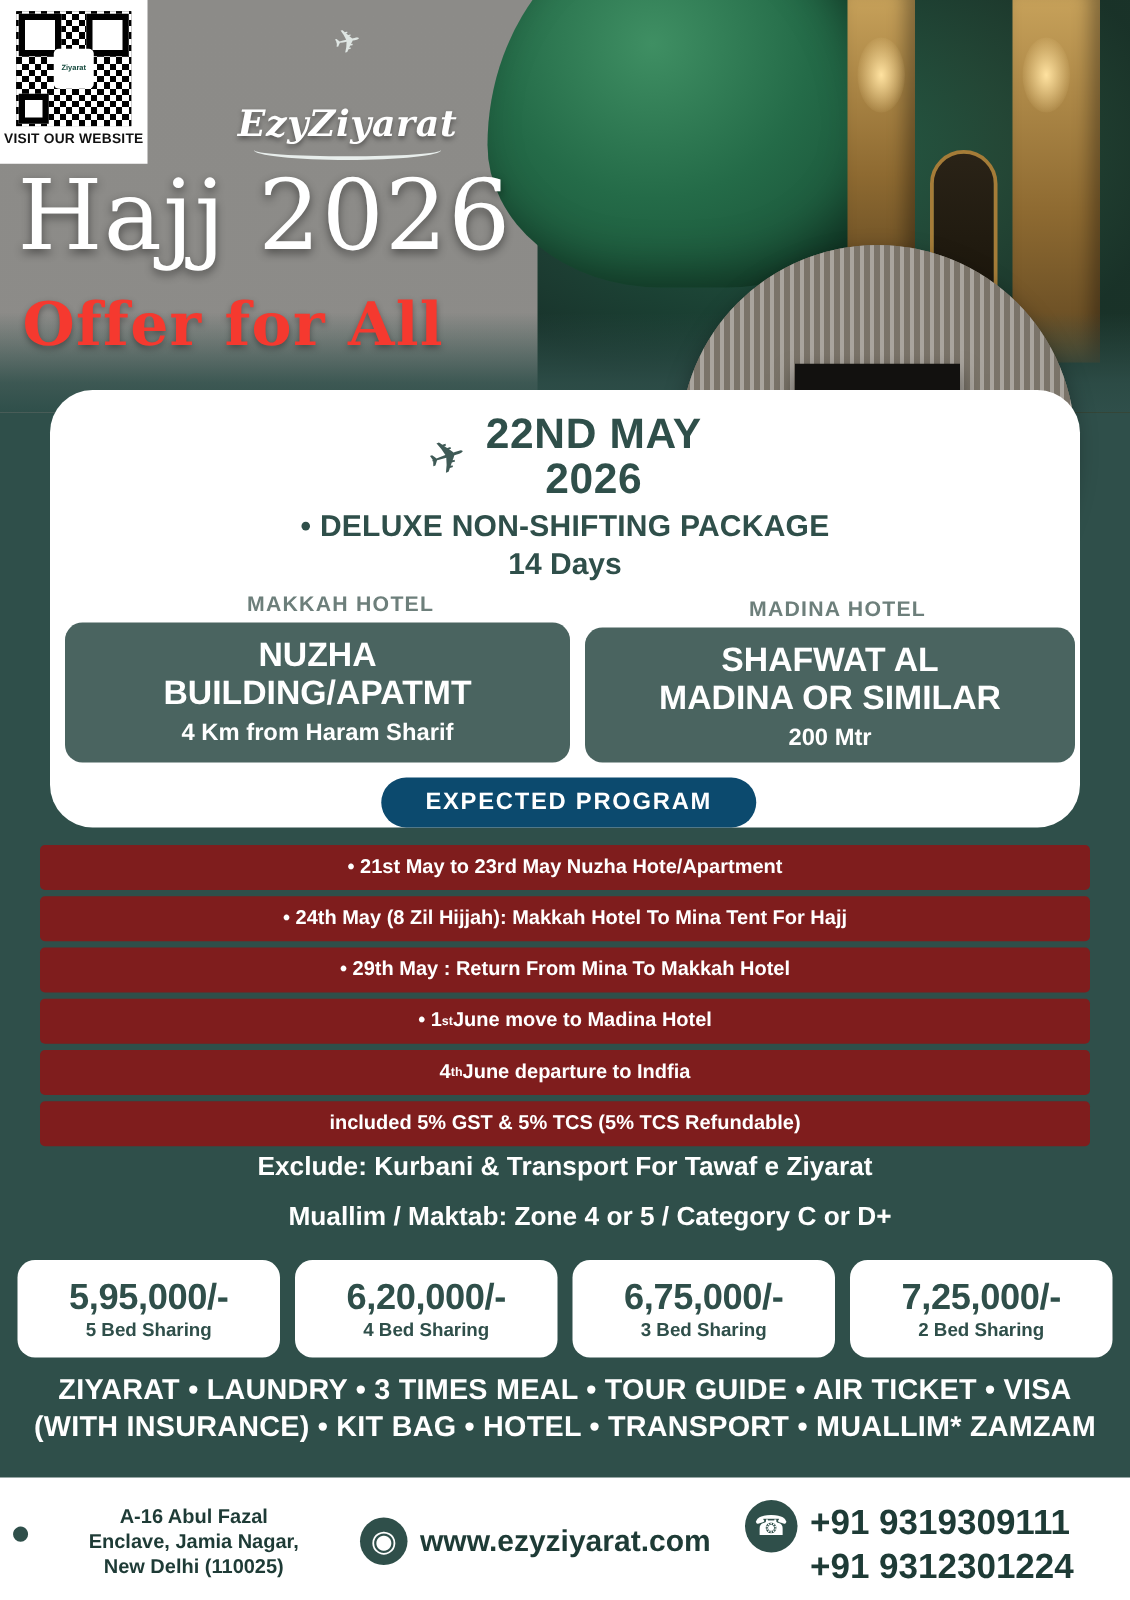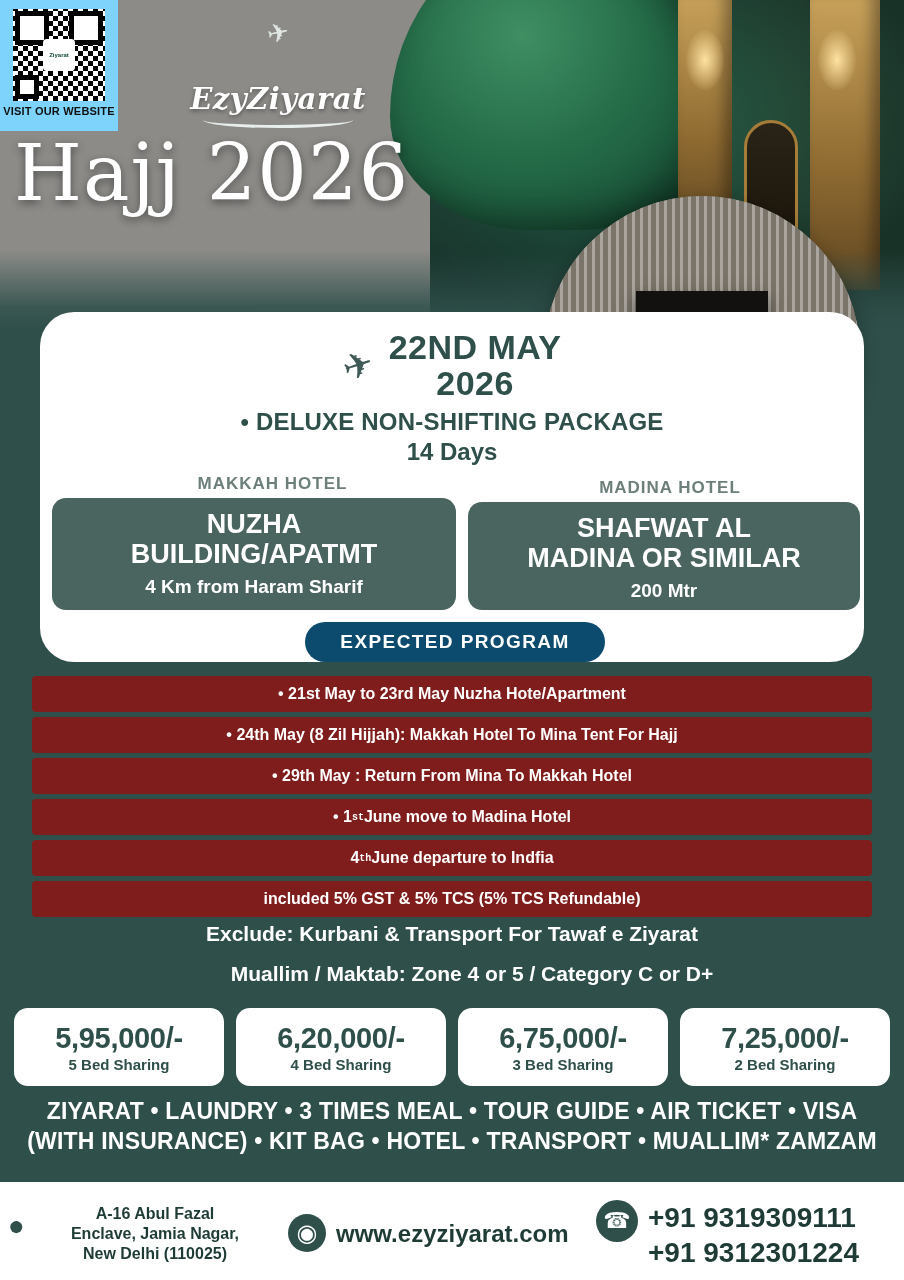--- a/index.html
+++ b/index.html
@@ -58,21 +58,21 @@
     border: 3px solid #a57c38;
   }
   .hero-fade {
     position: absolute; left: 0; bottom: 0; width: 904px; height: 80px;
     background: linear-gradient(180deg, rgba(47,79,74,0) 0%, rgba(47,79,74,0.85) 70%, #2f4f4a 100%);
   }
 
   
   .qr-box {
     position: absolute; left: 0; top: 0; width: 118px; height: 131px;
-    background: #7dd3fc; z-index: 6;
+    background: #ffffff; z-index: 6;
     display: flex; flex-direction: column; align-items: center;
   }
   .qr-img {
     width: 92px; height: 92px; margin-top: 9px;
     background:
       repeating-linear-gradient(90deg, #000 0 5px, #fff 5px 10px),
       repeating-linear-gradient(0deg, #000 0 5px, #fff 5px 10px);
     background-blend-mode: difference;
     position: relative;
   }
@@ -207,21 +207,21 @@
   }
 
   
   .program { position: absolute; left: 32px; top: 676px; width: 840px; z-index: 8; }
   .prow {
     height: 36px; background: #7f1d1d; border-radius: 4px;
     margin-bottom: 5px; color: #ffffff;
     display: flex; align-items: center; justify-content: center;
     font-size: 16px; font-weight: bold;
   }
-  .prow sup { font-size: 10px; font-family: Liberation Mono, monospace; }
+  .prow sup { font-size: 10px; }
 
   .note {
     position: absolute; width: 904px; text-align: center; color: #ffffff;
     font-size: 21px; font-weight: bold;
   }
   .note1 { top: 922px; }
   .note2 { top: 962px; padding-left: 40px; }
 
   
   .prices {
@@ -300,20 +300,21 @@
     <div class="qr-caption">VISIT OUR WEBSITE</div>
   </div>
 
   <div class="logo">
     <span class="plane">✈</span>
     <div class="name">EzyZiyarat</div>
     <div class="swoosh"></div>
   </div>
 
   <div class="headline">Hajj 2026</div>
+  <div class="subheadline">Offer for All</div>
 
   <div class="kaaba-circle">
     <div class="kaaba-crowd-top"></div>
     <div class="kaaba-crowd"></div>
     <div class="kaaba-cube">
       <div class="band"></div>
       <div class="door"></div>
     </div>
   </div>
 

